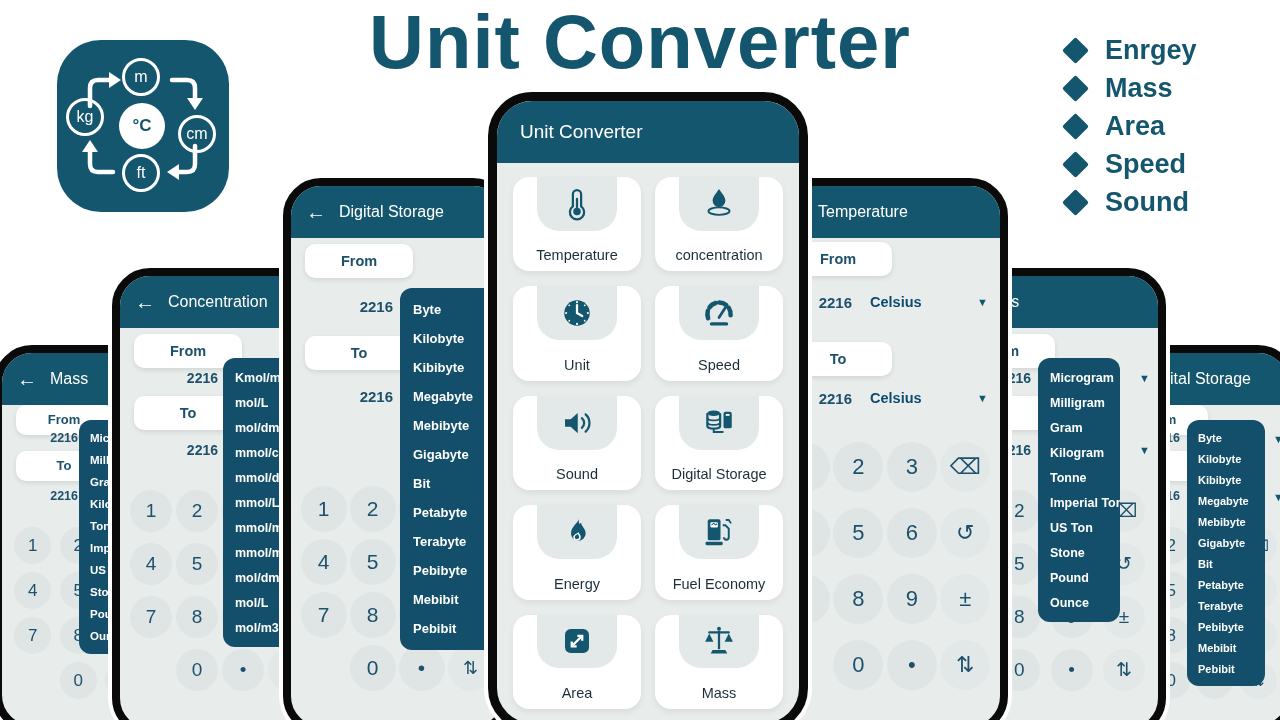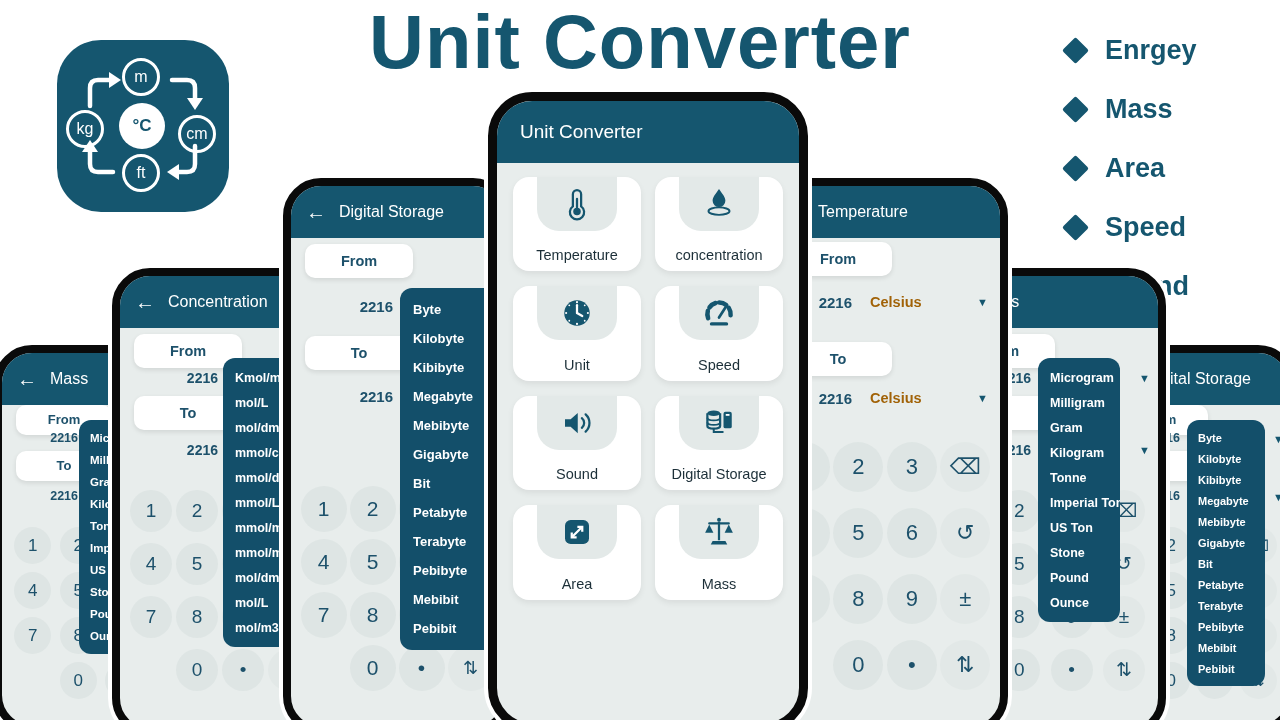--- a/index.html
+++ b/index.html
@@ -2,46 +2,46 @@
 <html><head>
 <meta charset="utf-8">
 <style>
   html,body{margin:0;padding:0;background:#fff;}
   .stage{position:relative;width:1280px;height:720px;overflow:hidden;background:#ffffff;
          font-family:"Liberation Sans",sans-serif;}
 
   
   .hero-title{position:absolute;left:250px;top:-10px;width:780px;height:100px;line-height:104px;
               text-align:center;font-size:76px;font-weight:bold;color:#15566f;letter-spacing:1px;}
-  .features{position:absolute;left:1066px;top:32px;display:flex;flex-direction:column;gap:22px;}
+  .features{position:absolute;left:1066px;top:32px;display:flex;flex-direction:column;gap:1px;}
   .feature{display:flex;align-items:center;gap:20px;height:37px;}
   .diamond{width:19px;height:19px;background:#15566f;transform:rotate(45deg);border-radius:2px;flex:none;}
   .feat-text{font-size:27px;font-weight:bold;color:#15566f;}
 
   
   .app-icon{position:absolute;left:57px;top:40px;width:172px;height:172px;background:#15566f;border-radius:44px;}
   .app-icon svg{position:absolute;left:0;top:0;}
   .u-circle{position:absolute;width:38px;height:38px;border:3px solid #fff;border-radius:50%;color:#fff;
             display:flex;align-items:center;justify-content:center;font-size:16px;box-sizing:border-box;}
-  .uc-m{left:65px;top:18px;}  .uc-kg{left:9px;top:70px;}
+  .uc-m{left:65px;top:18px;}  .uc-kg{left:9px;top:58px;}
   .uc-cm{left:121px;top:75px;}.uc-ft{left:65px;top:114px;}
   .uc-c{left:62px;top:63px;width:46px;height:46px;background:#fff;border:none;color:#15566f;font-weight:bold;font-size:17px;}
 
   
   .phone{position:absolute;border:8px solid #0a0a0a;border-radius:38px;background:#e8edec;
          box-shadow:0 0 0 4px #fff;overflow:hidden;box-sizing:content-box;}
   .p-header{background:#15566f;color:#fff;display:flex;align-items:center;gap:13px;padding:0 15px;height:52px;font-size:16px;}
   .back{font-size:20px;line-height:1;}
   .p-title{white-space:nowrap;}
   .p-body{position:relative;height:calc(100% - 52px);}
 
   .chip{position:absolute;left:14px;background:#fff;border-radius:10px;width:108px;height:34px;line-height:34px;
         text-align:center;color:#1d516b;font-size:14.5px;font-weight:bold;box-shadow:0 2px 5px rgba(0,0,0,.10);}
   .val{position:absolute;left:0;color:#1d516b;font-weight:bold;font-size:15px;text-align:right;white-space:nowrap;}
-  .unit{position:absolute;color:#a16207;font-weight:bold;font-size:14.5px;text-align:right;}
+  .unit{position:absolute;color:#0c4a6e;font-weight:bold;font-size:14.5px;text-align:right;}
   .caret{position:absolute;color:#15566f;font-size:11px;}
   .dropdown{position:absolute;background:#134f6a;border-radius:12px;color:#fff;padding:7px 0;z-index:5;overflow:hidden;}
   .dd-item{padding:7px 13px;font-size:13px;font-weight:bold;white-space:nowrap;}
   .keypad{position:absolute;left:0;right:0;display:grid;grid-template-columns:repeat(4,1fr);padding:0 8px;z-index:1;}
   .key{width:46px;height:46px;margin:auto;border-radius:50%;background:#dee5e4;color:#1d516b;
        display:flex;align-items:center;justify-content:center;font-size:21px;}
   .key-icon{font-size:18px;background:#e2e8e7;}
   .key-empty{background:transparent;}
 
   
@@ -357,20 +357,47 @@
                 <ellipse cx="17" cy="11" rx="8.5" ry="3.6" fill="#15566f"></ellipse>
                 <path d="M8.5 11v17c0 2 3.8 3.6 8.5 3.6s8.5-1.6 8.5-3.6V11" fill="none" stroke="#15566f" stroke-width="3"></path>
                 <path d="M8.5 17c0 2 3.8 3.6 8.5 3.6s8.5-1.6 8.5-3.6M8.5 23c0 2 3.8 3.6 8.5 3.6s8.5-1.6 8.5-3.6" fill="none" stroke="#15566f" stroke-width="2.4"></path>
                 <rect x="30" y="9" width="11" height="22" rx="2.5" fill="#15566f"></rect>
                 <rect x="33" y="12" width="5" height="2.4" fill="#fff"></rect>
                 <path d="M17 31.6v4.4h13" fill="none" stroke="#15566f" stroke-width="2.6"></path>
               </svg>
             </span>
         </div>
         <div class="tile-label">Digital Storage</div>
+      </div>
+        <div class="tile">
+        <div class="notch">
+          <span class="tile-icon">
+              <svg viewBox="0 0 48 48">
+                <path d="M26.5 4c1.5 7.5-10.5 11.5-10.5 21.5a9.8 9.8 0 0 0 19.6.6c0-7-5.6-9.3-6.1-14.6-2.5 2-3.5 3.5-3-7.5z" fill="#15566f"></path>
+                <path d="M24 35.5a5 5 0 0 0 5-5c0-2.8-2.2-3.9-2.8-6.2-2.3 1.7-7.2 3.4-7.2 6.7a4.8 4.8 0 0 0 5 4.5z" fill="#fff"></path>
+                <path d="M24 33.5a3 3 0 0 1-3-3c0-1.8 2.5-3 4.3-4 .5 1.6 1.7 2.6 1.7 4.2a3 3 0 0 1-3 2.8z" fill="#15566f"></path>
+              </svg>
+            </span>
+        </div>
+        <div class="tile-label">Energy</div>
+      </div>
+        <div class="tile">
+        <div class="notch">
+          <span class="tile-icon">
+              <svg viewBox="0 0 48 48">
+                <rect x="9" y="7" width="17" height="28" rx="2.5" fill="#15566f"></rect>
+                <rect x="12.5" y="11" width="10" height="7" rx="1.5" fill="#fff"></rect>
+                <path d="M14 14.5l3-2 2.5 2 2-1.5" fill="none" stroke="#15566f" stroke-width="1.4"></path>
+                <rect x="6" y="37" width="23" height="4.5" rx="1.8" fill="#15566f"></rect>
+                <path d="M29 15h3.5l4.5 4.5V31a3.2 3.2 0 0 1-6.4 0" fill="none" stroke="#15566f" stroke-width="2.6"></path>
+                <path d="M33 8h4l3 4.5" fill="none" stroke="#15566f" stroke-width="2.4"></path>
+              </svg>
+            </span>
+        </div>
+        <div class="tile-label">Fuel Economy</div>
       </div>
         <div class="tile">
         <div class="notch">
           <span class="tile-icon">
               <svg viewBox="0 0 48 48">
                 <rect x="8" y="8" width="32" height="32" rx="7.5" fill="#15566f"></rect>
                 <line x1="17" y1="31" x2="31" y2="17" stroke="#fff" stroke-width="3"></line>
                 <path d="M24.5 17H31v6.5" fill="none" stroke="#fff" stroke-width="3"></path>
                 <path d="M23.5 31H17v-6.5" fill="none" stroke="#fff" stroke-width="3"></path>
               </svg>

